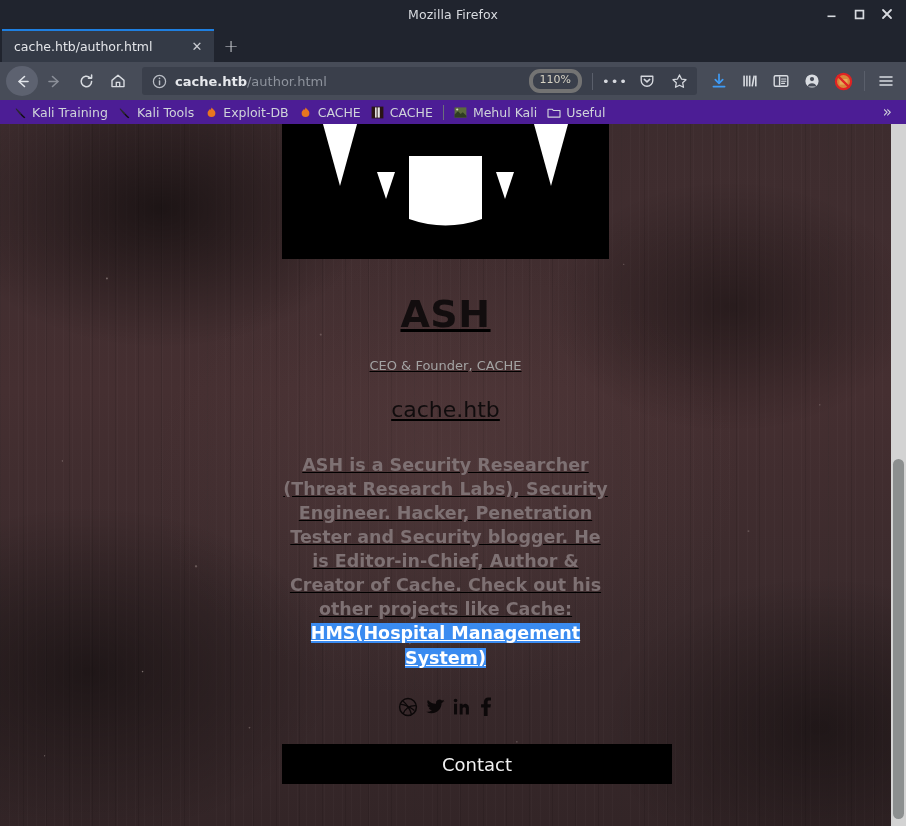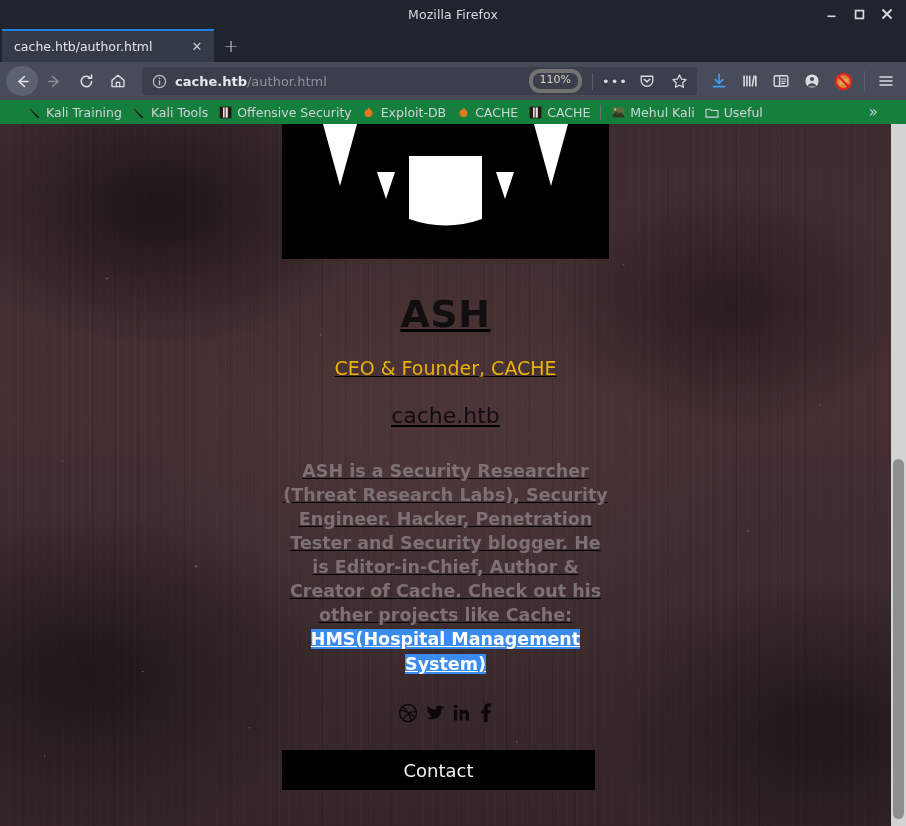--- a/index.html
+++ b/index.html
@@ -66,22 +66,22 @@
                 color: #d7d3c4; padding: 1px 7px 2px; line-height: 1.15; }
   .url-sep { width: 1px; height: 17px; background: #5a5f6b; margin: 0 2px; }
   .url-icon { width: 24px; height: 24px; display: flex; align-items: center;
               justify-content: center; color: #d5d8de; }
   .tool-icons { display: flex; align-items: center; gap: 3px; margin-left: 2px; }
   .tool-icon { width: 28px; height: 30px; display: flex; align-items: center;
                justify-content: center; color: #d9dce1; }
   .vsep { width: 1px; height: 20px; background: #5a5f6b; margin: 0 4px; }
 
   
-  .bookmarks { height: 24px; flex: 0 0 24px; background: #15803d;
-               display: flex; align-items: center; padding: 0 22px;
+  .bookmarks { height: 24px; flex: 0 0 24px; background: #4c1d95;
+               display: flex; align-items: center; padding: 0 8px;
                font-size: 12.5px; color: #cfd3da; overflow: hidden; }
   .bm { display: flex; align-items: center; gap: 5px; padding: 0 5px;
         white-space: nowrap; height: 22px; }
   .bm-sep { width: 1px; height: 15px; background: #6a6f7b; margin: 0 5px; }
   .bm-ico { width: 14px; height: 14px; display: flex; align-items: center;
             justify-content: center; flex: 0 0 14px; }
   .bm-overflow { margin-left: auto; padding: 0 6px; font-size: 15px; color: #cfd3da; }
 
   
   .viewport { flex: 1; position: relative; display: flex; overflow: hidden; text-decoration: underline; }
@@ -123,33 +123,33 @@
   }
 
   .card { position: relative; z-index: 2; width: 327px; margin: 0 auto;
           padding-top: 0; text-align: center; }
 
   .avatar-img { width: 327px; height: 135px; background: #000;
                 position: relative; overflow: hidden; display: block; }
 
   .name { font-size: 38px; font-weight: 700; color: #120d0e;
           margin-top: 36px; letter-spacing: .5px; line-height: 1; }
-  .role { font-size: 19px; color: #eab308; margin-top: 26px; font-weight: 400;
+  .role { font-size: 13px; color: #a3a3a3; margin-top: 26px; font-weight: 400;
           line-height: 1; }
   .site { font-size: 22px; color: #100c0d; margin-top: 27px; font-weight: 400;
           line-height: 1; }
   .bio { font-size: 17.5px; font-weight: 700; color: #7e7173;
          margin-top: 32px; line-height: 24px; padding: 0 1px; }
   .proj-link { display: inline-block; font-size: 17.5px;
                font-weight: 700; line-height: 25px; color: #fff; }
   .proj-link .sel { background: #3a8bf0; color: #ffffff; }
   .socials { margin-top: 26px; display: flex; justify-content: center;
              align-items: center; gap: 7px; color: #0b0708; }
   .socials svg { display: block; fill: #0c0809; }
-  .contact-btn { margin-top: 27px; width: 313px; height: 40px; background: #000;
+  .contact-btn { margin-top: 27px; width: 390px; height: 40px; background: #000;
                  color: #f2f2f2; font-size: 18px; display: flex;
                  align-items: center; justify-content: center; border: none;
                  font-family: inherit; }
 
   
   .scrollbar { width: 15px; flex: 0 0 15px; background: #d3d3d3;
                position: relative; }
   .scrollthumb { position: absolute; left: 2px; width: 11px; top: 335px;
                  height: 360px; background: #8c8f8f; border-radius: 6px; }
 </style>
@@ -298,30 +298,20 @@
       <span>Kali Training</span>
     </div>
     <div class="bm">
       <span class="bm-ico">
         <svg width="13" height="13" viewBox="0 0 13 13">
           <path d="M1.5 2 L9 9.2 L11.4 11.6 L10.2 12.2 L7.6 9.9 L1.5 2 Z" fill="#111"></path>
           <path d="M2.3 2.4 L7.4 7.4 L5.9 8.6 L1.8 3.2 Z" fill="#2b2b2b"></path>
         </svg>
       </span>
       <span>Kali Tools</span>
-    </div>
-    <div class="bm">
-      <span class="bm-ico">
-        <svg width="13" height="13" viewBox="0 0 13 13">
-          <rect x="0.6" y="0.6" width="11.8" height="11.8" fill="#2a1414"></rect>
-          <rect x="4.1" y="1.4" width="1.5" height="10.2" fill="#f2f2f2"></rect>
-          <rect x="6.6" y="1.4" width="2.2" height="10.2" fill="#e8e8e8"></rect>
-        </svg>
-      </span>
-      <span>Offensive Security</span>
     </div>
     <div class="bm">
       <span class="bm-ico">
         <svg width="13" height="13" viewBox="0 0 13 13">
           <path d="M6.5 1.6 c1.9 2.1 3.9 3.1 3.9 5.4 a3.9 3.9 0 0 1 -7.8 0 c0 -2 1.6 -2.6 2.3 -4.1 c.4 1.2 1.2 1.4 1.6 -1.3 z" fill="#e8761f"></path>
         </svg>
       </span>
       <span>Exploit-DB</span>
     </div>
     <div class="bm">

